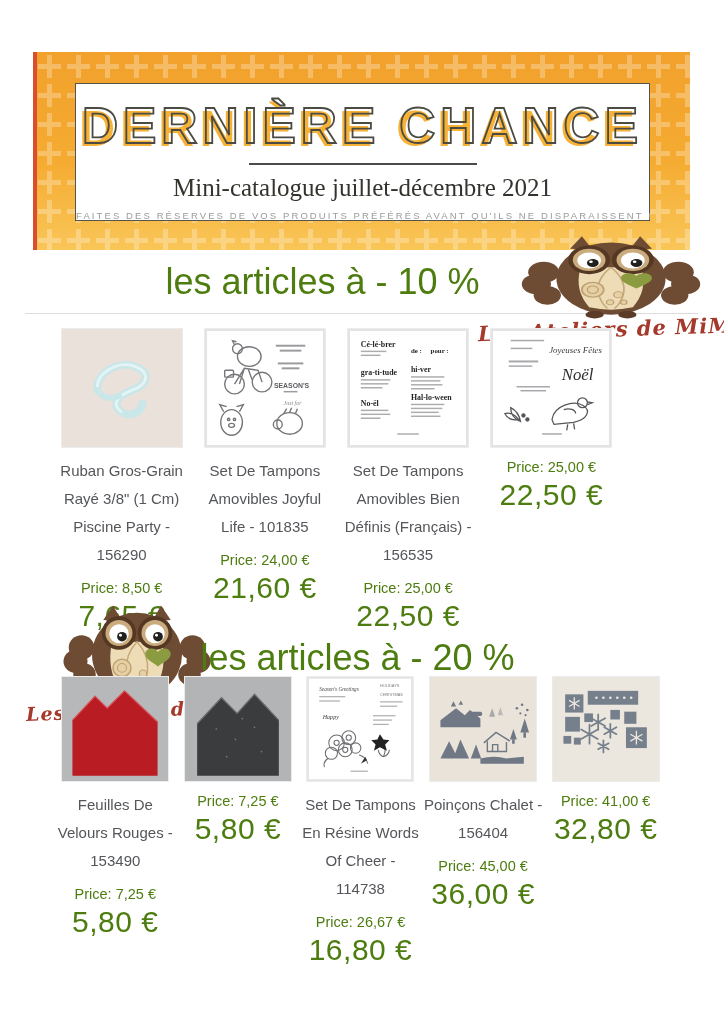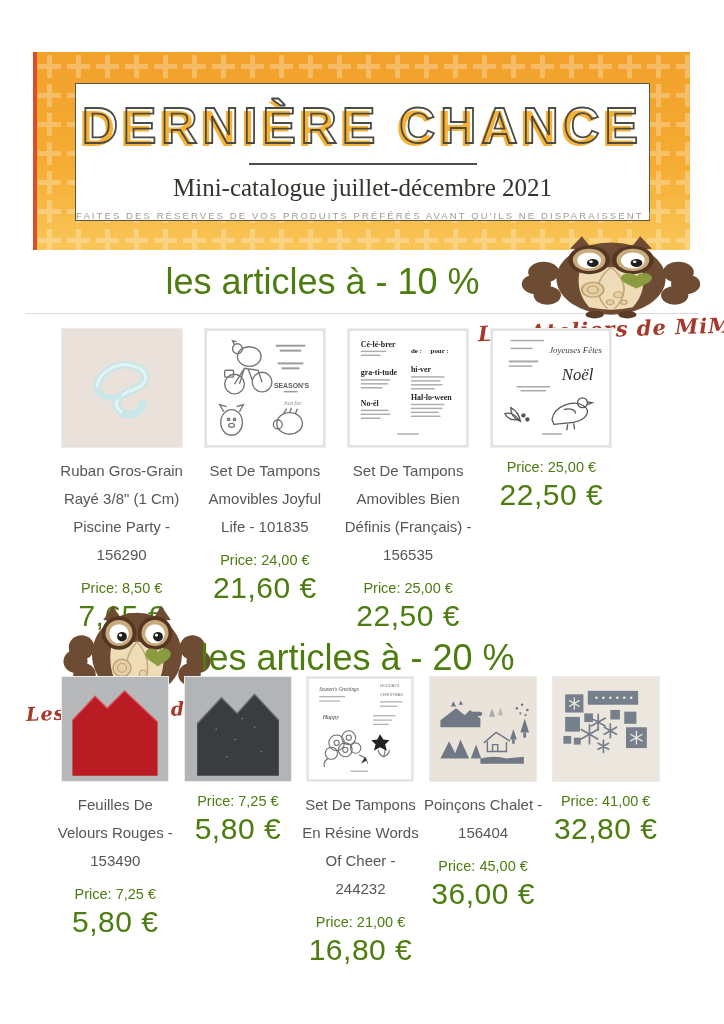--- a/index.html
+++ b/index.html
@@ -354,22 +354,22 @@
           <circle cx="34" cy="76" r="3"></circle>
             <circle cx="48" cy="70" r="3"></circle>
             <circle cx="44" cy="84" r="3"></circle>
           <path d="M60 90 q8 2 10 10 M24 94 q-6 4 -4 10"></path>
           <path d="M88 92 q4 -8 0 -14 M88 92 q-5 -2 -6 -8 M88 92 q6 -2 7 -8"></path>
         </g>
         <path d="M84 66 l4 6 l7 1 l-5 5 l2 7 l-8 -4 l-7 4 l2 -7 l-5 -5 l7 -1 Z" fill="#222"></path>
         <path d="M62 100 l5 -8 l2 4 Z" fill="#333"></path>
       </svg>
     </div>
-    <div class="p-name">Set De Tampons En Résine Words Of Cheer - 244232</div>
-    <div class="p-price">Price: 21,00 €</div>
+    <div class="p-name">Set De Tampons En Résine Words Of Cheer - 114738</div>
+    <div class="p-price">Price: 26,67 €</div>
     <div class="p-sale">16,80 €</div>
   </div>
 
   <div class="card">
     <div class="p-img">
       <svg viewBox="0 0 122 120" preserveAspectRatio="none">
         <rect width="122" height="120" fill="#e9e3d9"></rect>
         <g fill="#6f7884">
           <path d="M12 58 L12 50 L30 36 L40 44 L46 38 L58 48 L58 58 Z"></path>
           <path d="M24 34 l3 -6 l3 6 Z M33 32 l2.5 -5 l2.5 5 Z"></path>

